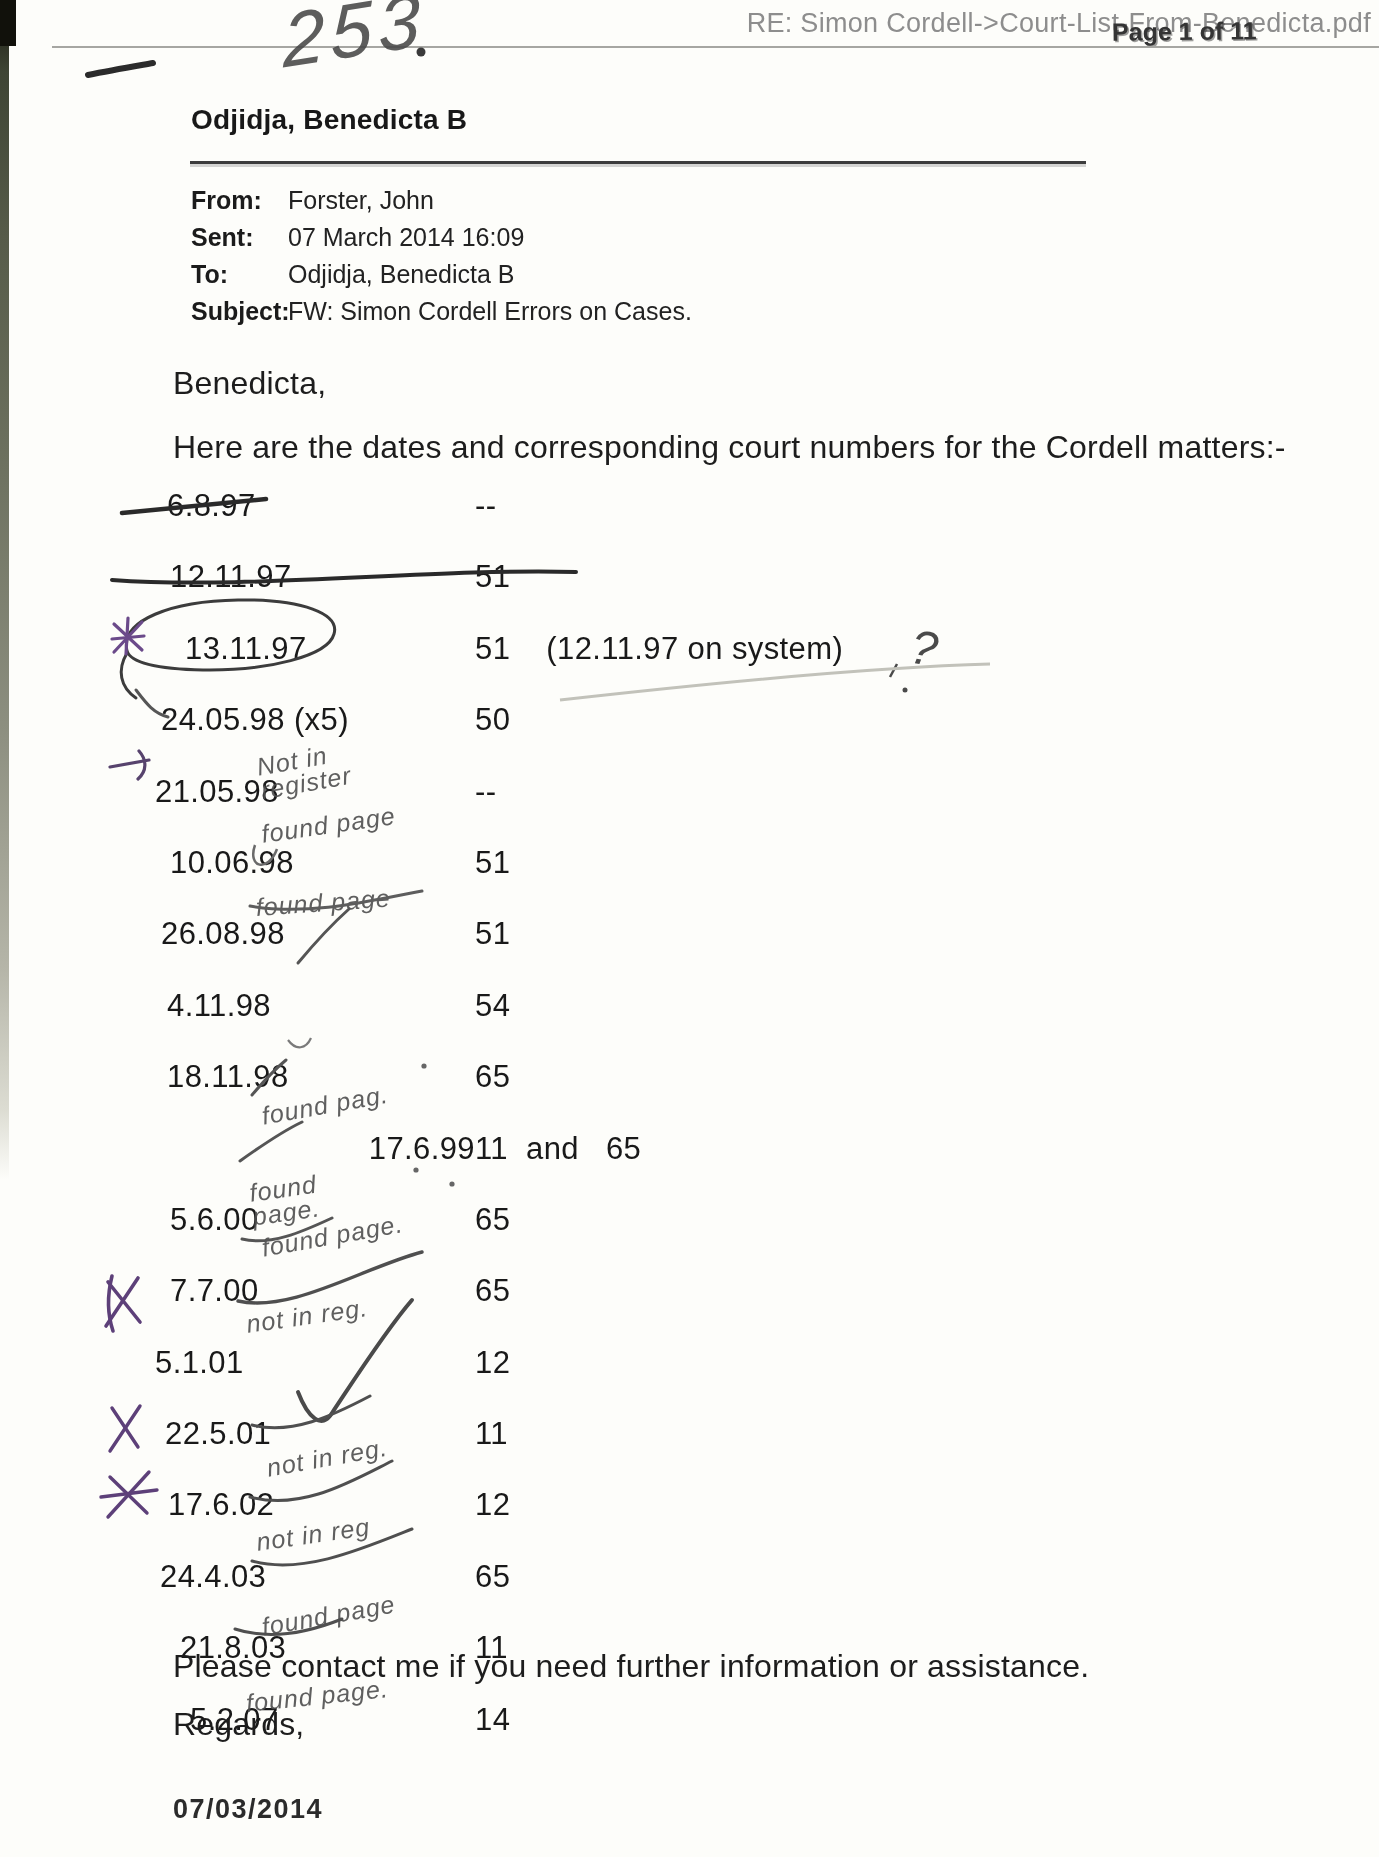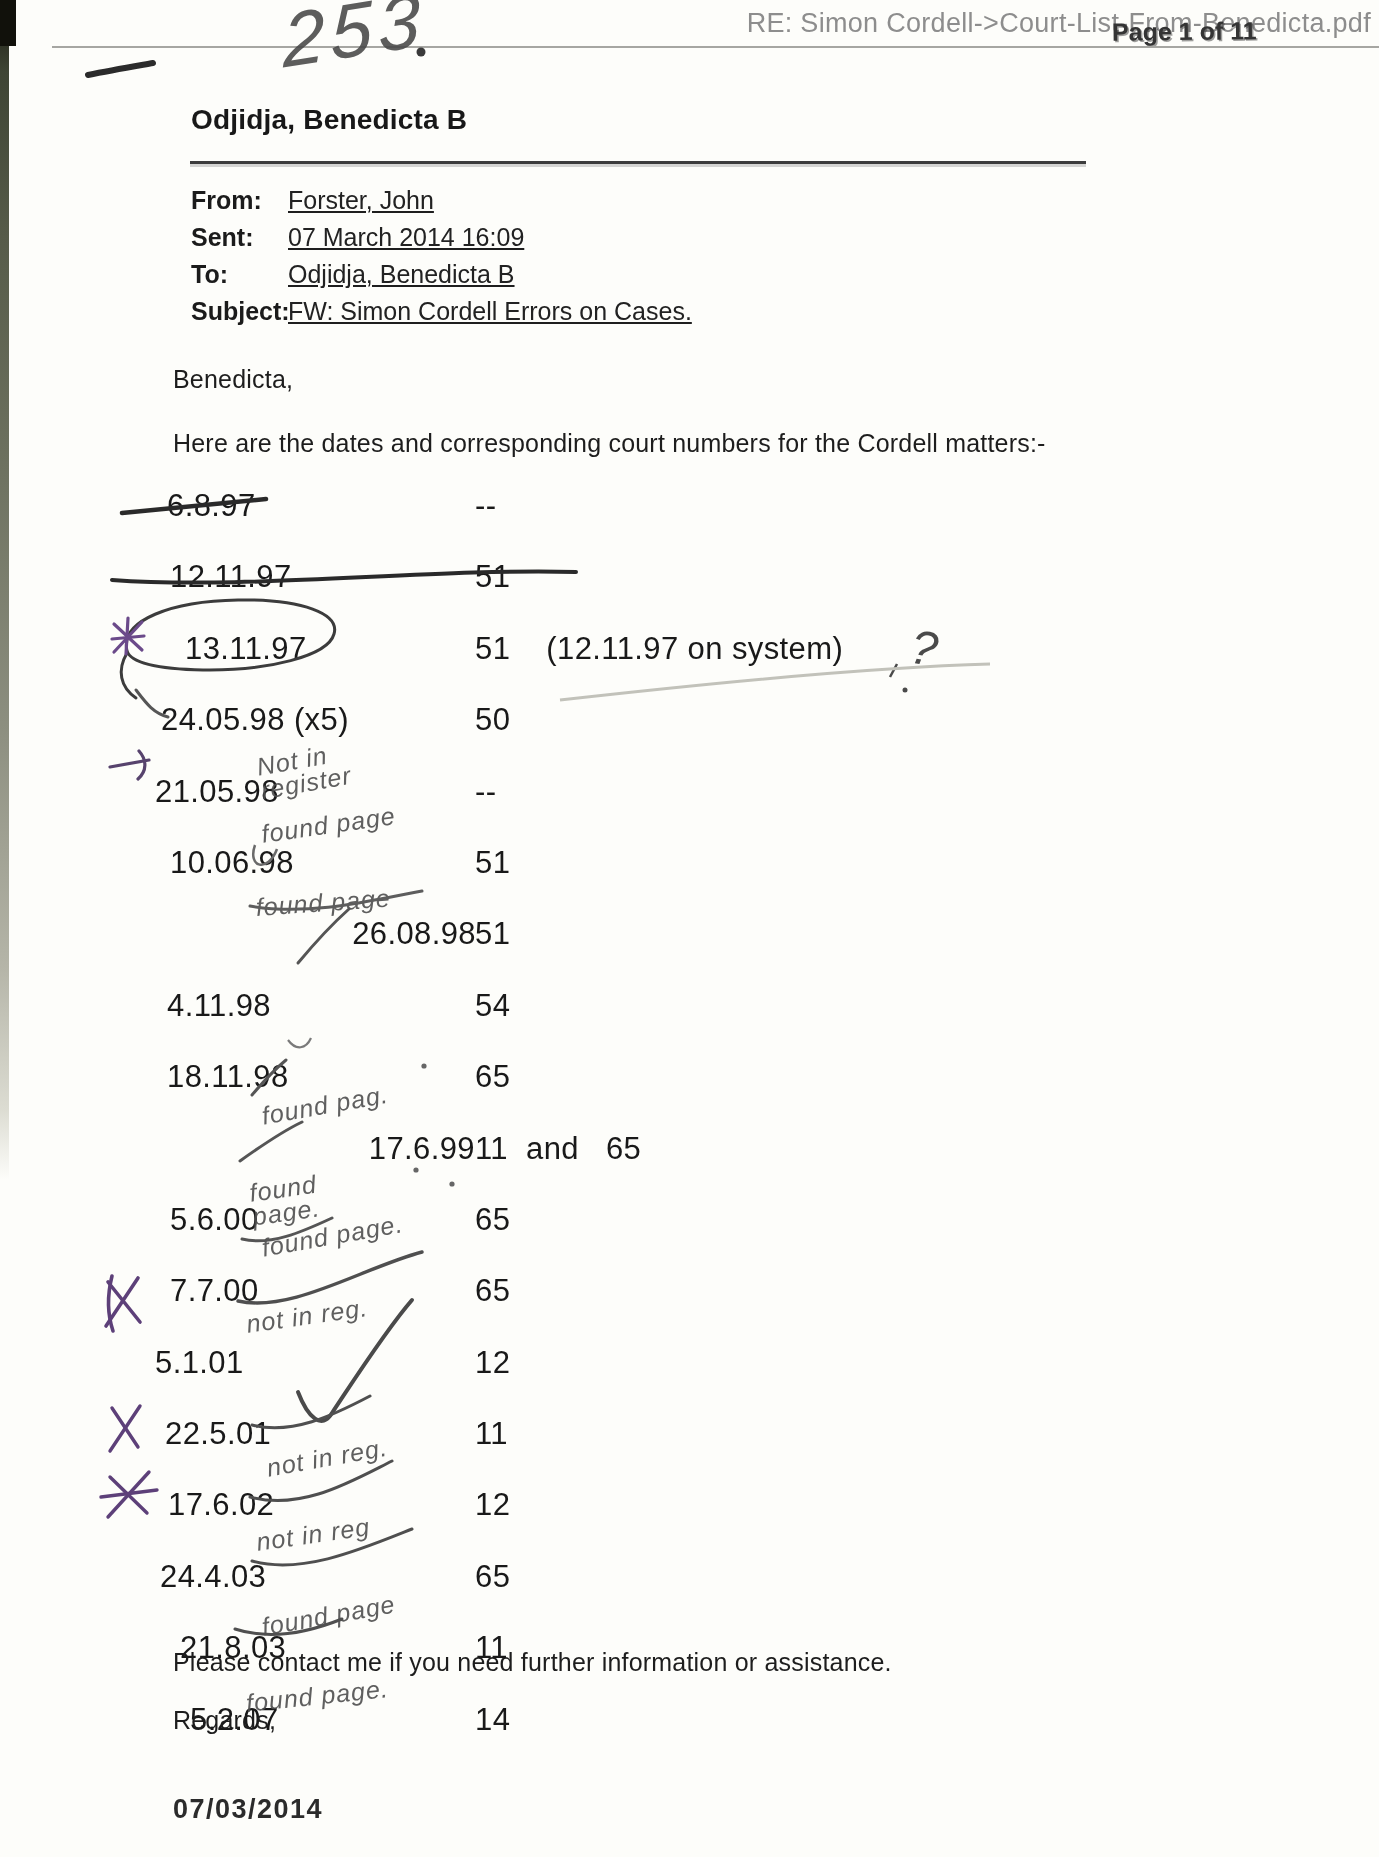--- a/index.html
+++ b/index.html
@@ -16,25 +16,25 @@
   .doc-title{position:absolute;top:8px;right:8px;font-size:27px;color:#8d8d8d;letter-spacing:.3px;}
   .page-indicator{position:absolute;left:1112px;top:17px;font-size:25px;font-weight:700;color:#343434;
     text-shadow:1.5px 1.5px 0 rgba(40,40,40,.45);transform:rotate(-.6deg);}
   .top-rule{position:absolute;left:52px;top:46px;width:1327px;height:0;border-top:2px solid #a6a6a2;}
   .hw-pagenum{position:absolute;left:282px;top:-14px;font-size:76px;color:#474747;
     font-style:italic;letter-spacing:6px;transform:rotate(-9deg) skewX(-8deg);opacity:.88;}
   
   .email-heading{position:absolute;left:191px;top:104px;font-size:28px;font-weight:700;color:#181818;letter-spacing:.2px;}
   .heading-rule{position:absolute;left:190px;top:161px;width:896px;height:3px;background:#3c3c3c;box-shadow:0 3px 0 rgba(90,90,90,.25);}
   .fields{position:absolute;left:191px;top:186px;font-size:25px;}
-  .field-row{height:37px;white-space:nowrap;text-decoration:underline;}
+  .field-row{height:37px;white-space:nowrap;}
   .field-label{display:inline-block;width:97px;font-weight:700;color:#1b1b1b;}
   .field-value{color:#222;}
   
-  .para{position:absolute;left:173px;font-size:25px;color:#1d1d1d;letter-spacing:.2px;}
+  .para{position:absolute;left:173px;font-size:32px;color:#1d1d1d;letter-spacing:.2px;}
   .greeting{top:365px;}
   .intro{top:429px;}
   .closing{top:1648px;text-align:right;}
   .signoff{top:1706px;}
   .footer-date{position:absolute;left:173px;top:1794px;font-size:27px;font-weight:600;color:#2b2b2b;letter-spacing:1.5px;}
   
   .court-list{position:absolute;left:160px;top:482px;width:1100px;}
   .row{position:relative;height:65.4px;padding-top:6px;font-size:31px;letter-spacing:.4px;}
   .date{display:inline-block;width:315px;position:relative;color:#191919;}
   .court{display:inline-block;white-space:pre;color:#191919;}
@@ -79,21 +79,21 @@
   <div class="row"><span class="date" style="left: 10px;">12.11.97</span><span class="court">51</span></div>
 
   <div class="row"><span class="date" style="left: 25px;">13.11.97</span><span class="court">51</span><span class="note">(12.11.97 on system)</span></div>
 
   <div class="row"><span class="date" style="left: 1px;">24.05.98 (x5)</span><span class="court">50</span></div>
 
   <div class="row"><span class="date" style="left: -5px;">21.05.98</span><span class="court">--</span><span class="hw" style="left: 95px; top: -12px; width: 165px; transform: rotate(-10deg);">Not in register</span></div>
 
   <div class="row"><span class="date" style="left: 10px;">10.06.98</span><span class="court">51</span><span class="hw" style="left: 100px; top: -16px; width: 300px; transform: rotate(-8deg);">found page</span></div>
 
-  <div class="row"><span class="date" style="left: 1px; text-align: right;">26.08.98</span><span class="court">51</span><span class="hw" style="left: 95px; top: -14px; width: 300px; transform: rotate(-4deg);">found page</span></div>
+  <div class="row"><span class="date" style="left: 1px;">26.08.98</span><span class="court">51</span><span class="hw" style="left: 95px; top: -14px; width: 300px; transform: rotate(-4deg);">found page</span></div>
 
   <div class="row"><span class="date" style="left: 7px;">4.11.98</span><span class="court">54</span></div>
 
   <div class="row"><span class="date" style="left: 7px;">18.11.98</span><span class="court">65</span></div>
 
   <div class="row"><span class="date" style="left: 0; text-align: right;">17.6.99</span><span class="court">11  and   65</span><span class="hw" style="left: 100px; top: -20px; width: 300px; transform: rotate(-10deg);">found pag.</span></div>
 
   <div class="row"><span class="date" style="left: 10px;">5.6.00</span><span class="court">65</span><span class="hw" style="left: 88px; top: -14px; width: 140px; transform: rotate(-8deg);">found page.</span></div>
 
   <div class="row"><span class="date" style="left: 10px;">7.7.00</span><span class="court">65</span><span class="hw" style="left: 100px; top: -30px; width: 300px; transform: rotate(-10deg);">found page.</span></div>

